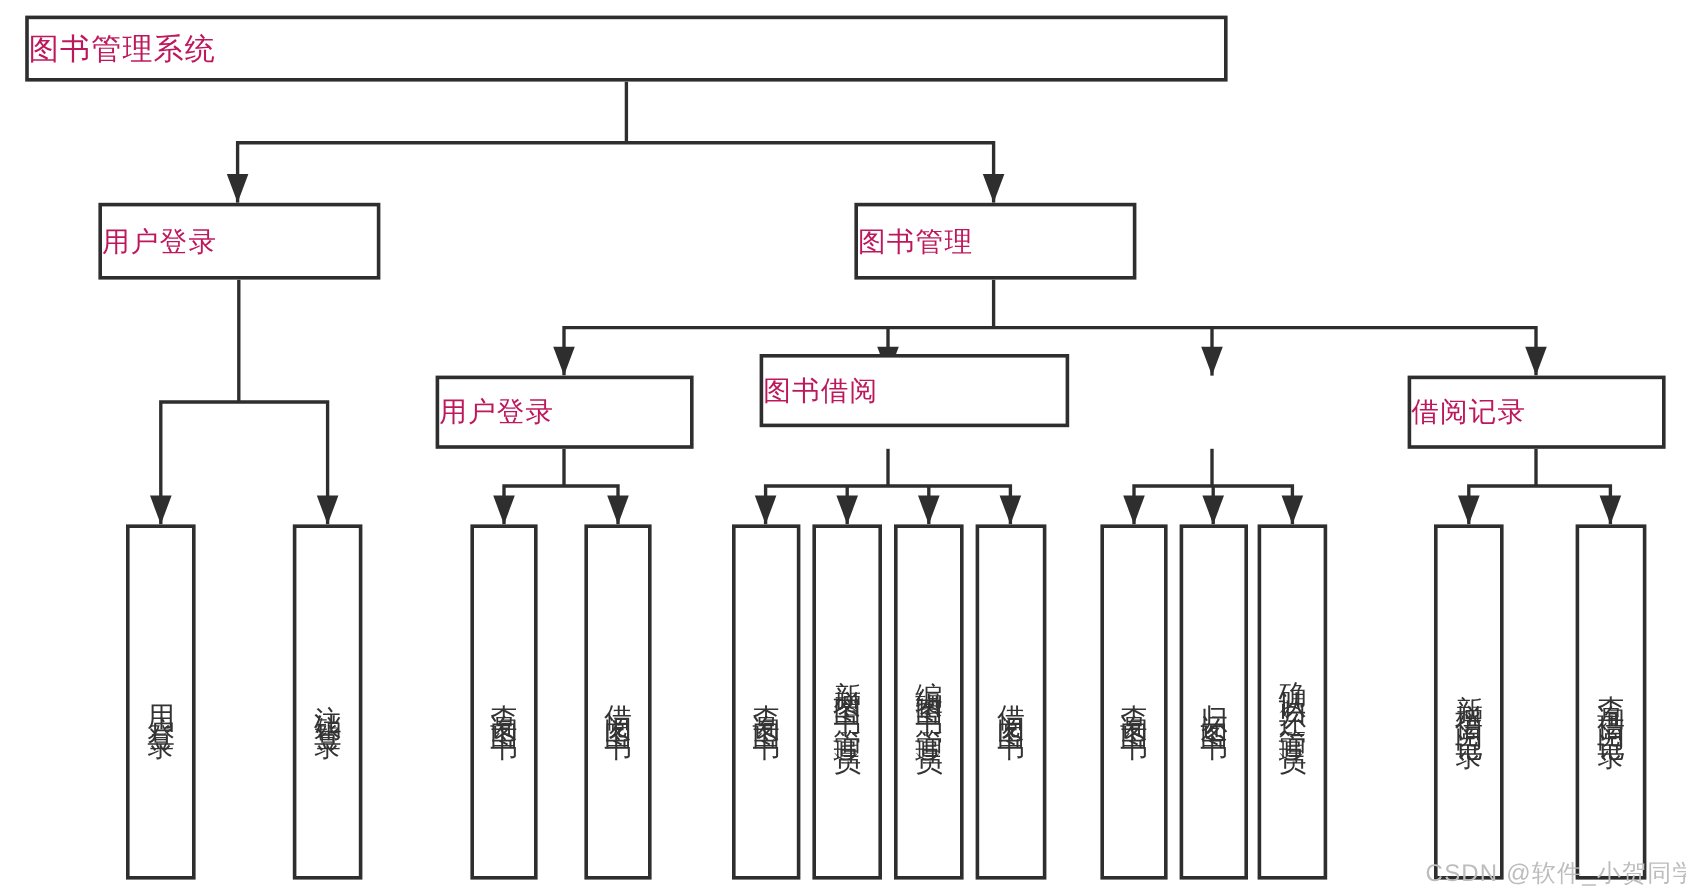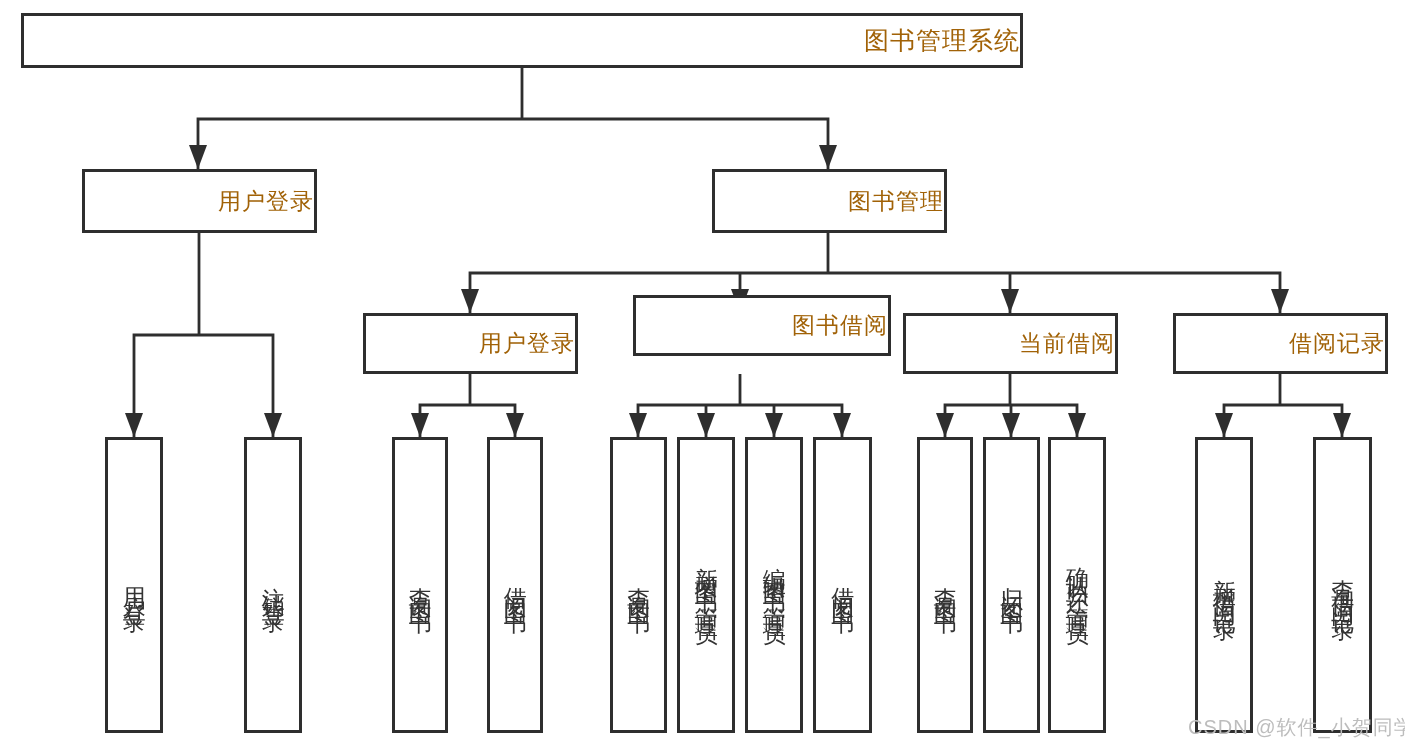--- a/index.html
+++ b/index.html
@@ -22,23 +22,23 @@
     height: 747px;
     pointer-events: none;
   }
   .hbox {
     position: absolute;
     box-sizing: border-box;
     background: #ffffff;
     border: 3px solid #2e2e2e;
     display: flex;
     align-items: center;
-    justify-content: flex-end;
+    justify-content: flex-start;
     font-size: 23px;
-    color: #a16207;
+    color: #be185d;
     letter-spacing: 1px;
     white-space: nowrap;
     z-index: 2;
   }
   .root-box { font-size: 25px; }
   .leaf {
     position: absolute;
     top: 437px;
     height: 296px;
     box-sizing: border-box;
@@ -137,23 +137,20 @@
   <div class="hbox" style="left:712px; top:169px; width:235px; height:64px;">
     <span>图书管理</span>
   </div>
 
   <div class="hbox" style="left:363px; top:313px; width:215px; height:61px;">
     <span>用户登录</span>
   </div>
   <div class="hbox" style="left:633px; top:295px; width:258px; height:61px;">
     <span>图书借阅</span>
   </div>
-  <div class="hbox" style="left:903px; top:313px; width:215px; height:61px;">
-    <span>当前借阅</span>
-  </div>
   <div class="hbox" style="left:1173px; top:313px; width:215px; height:61px;">
     <span>借阅记录</span>
   </div>
 
   <div class="leaf" style="left:105px; width:58px;">
     <span>用户登录</span>
   </div>
   <div class="leaf" style="left:244px; width:58px;">
     <span>注销登录</span>
   </div>

